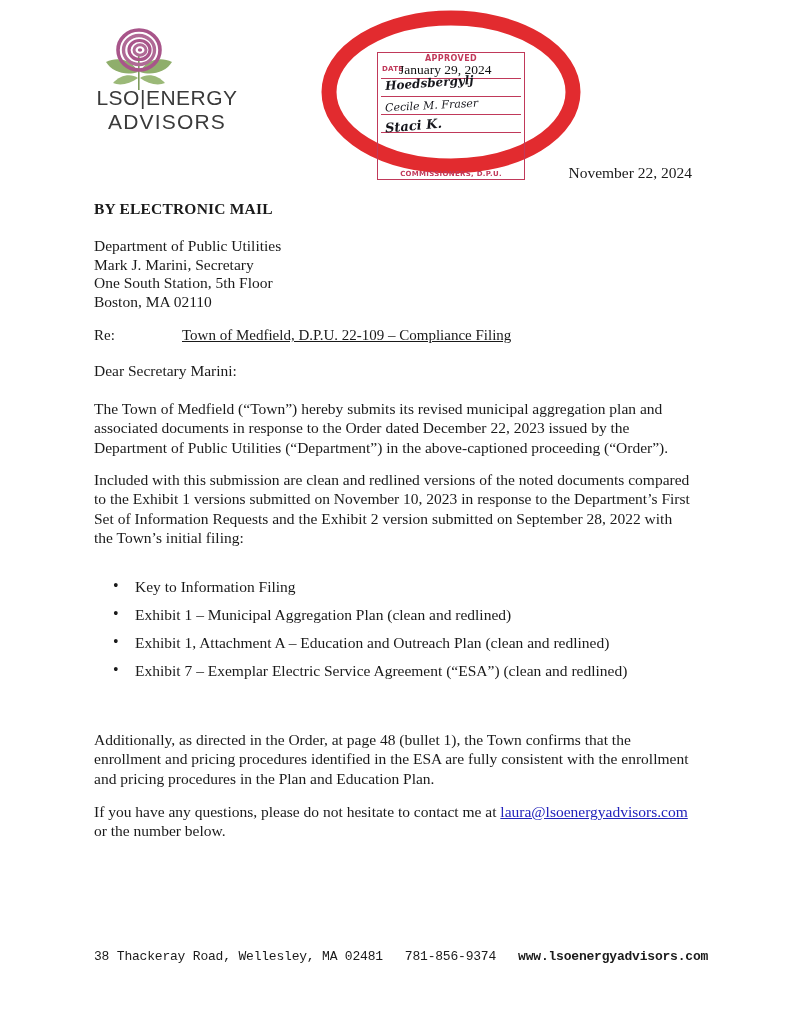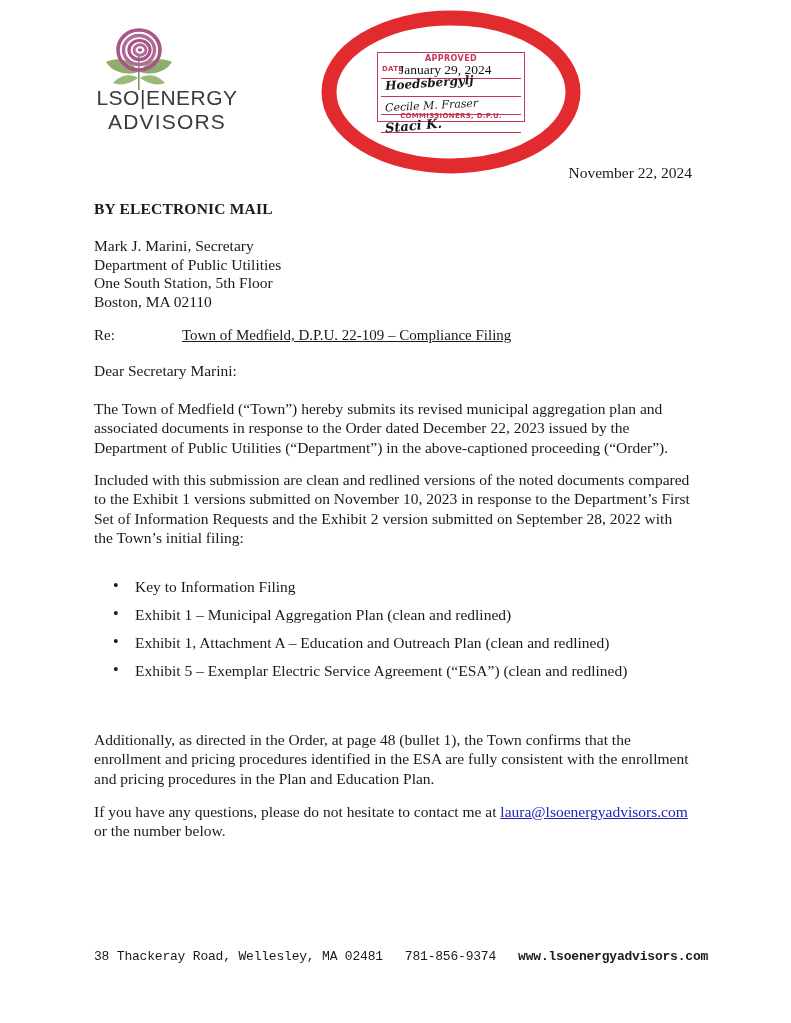--- a/index.html
+++ b/index.html
@@ -72,21 +72,21 @@
   }
   .stamp-oval {
     position: absolute;
     inset: 0;
   }
   .stamp-box {
     position: absolute;
     left: 57px;
     top: 44px;
     width: 148px;
-    height: 70px;
+    height: 128px;
   }
   .stamp-inner {
     position: absolute;
     inset: 0;
     border: 1px solid #c0395a;
     box-sizing: border-box;
   }
   .stamp-approved {
     position: absolute;
     left: 0;
@@ -298,40 +298,40 @@
       <div class="stamp-sig sig2">Cecile M. Fraser</div>
       <div class="stamp-sig sig3">Staci K.</div>
     </div>
   </div>
 
   <div class="letter-date">November 22, 2024</div>
 
   <div class="delivery-line">BY ELECTRONIC MAIL</div>
 
   <div class="addressee">
+    <div>Department of Public Utilities</div>
     <div>Mark J. Marini, Secretary</div>
-    <div>Department of Public Utilities</div>
     <div>One South Station, 5th Floor</div>
     <div>Boston, MA 02110</div>
   </div>
 
   <div class="re-line">
     <span class="re-label">Re:</span><span class="re-value">Town of Medfield, D.P.U. 22-109 – Compliance Filing</span>
   </div>
 
   <div class="salutation">Dear Secretary Marini:</div>
 
   <div class="para para-1">The Town of Medfield (“Town”) hereby submits its revised municipal aggregation plan and associated documents in response to the Order dated December 22, 2023 issued by the Department of Public Utilities (“Department”) in the above-captioned proceeding (“Order”).</div>
   <div class="para para-2">Included with this submission are clean and redlined versions of the noted documents compared to the Exhibit 1 versions submitted on November 10, 2023 in response to the Department’s First Set of Information Requests and the Exhibit 2 version submitted on September 28, 2022 with the Town’s initial filing:</div>
 
   <ul class="bullets">
     <li>Key to Information Filing</li>
     <li>Exhibit 1 – Municipal Aggregation Plan (clean and redlined)</li>
     <li>Exhibit 1, Attachment A – Education and Outreach Plan (clean and redlined)</li>
-    <li>Exhibit 5 – Exemplar Electric Service Agreement (“ESA”) (clean and redlined)</li>
+    <li>Exhibit 7 – Exemplar Electric Service Agreement (“ESA”) (clean and redlined)</li>
   </ul>
 
   <div class="para para-4">Additionally, as directed in the Order, at page 48 (bullet 1), the Town confirms that the enrollment and pricing procedures identified in the ESA are fully consistent with the enrollment and pricing procedures in the Plan and Education Plan.</div>
 
   <div class="para para-5"><span>If you have any questions, please do not hesitate to contact me at </span><a class="email-link" href="#">laura@lsoenergyadvisors.com</a><span> or the number below.</span></div>
 
   <div class="footer">
     <span class="addr">38 Thackeray Road, Wellesley, MA  02481</span><span class="phone">781-856-9374</span><span class="web">www.lsoenergyadvisors.com</span>
   </div>
 

